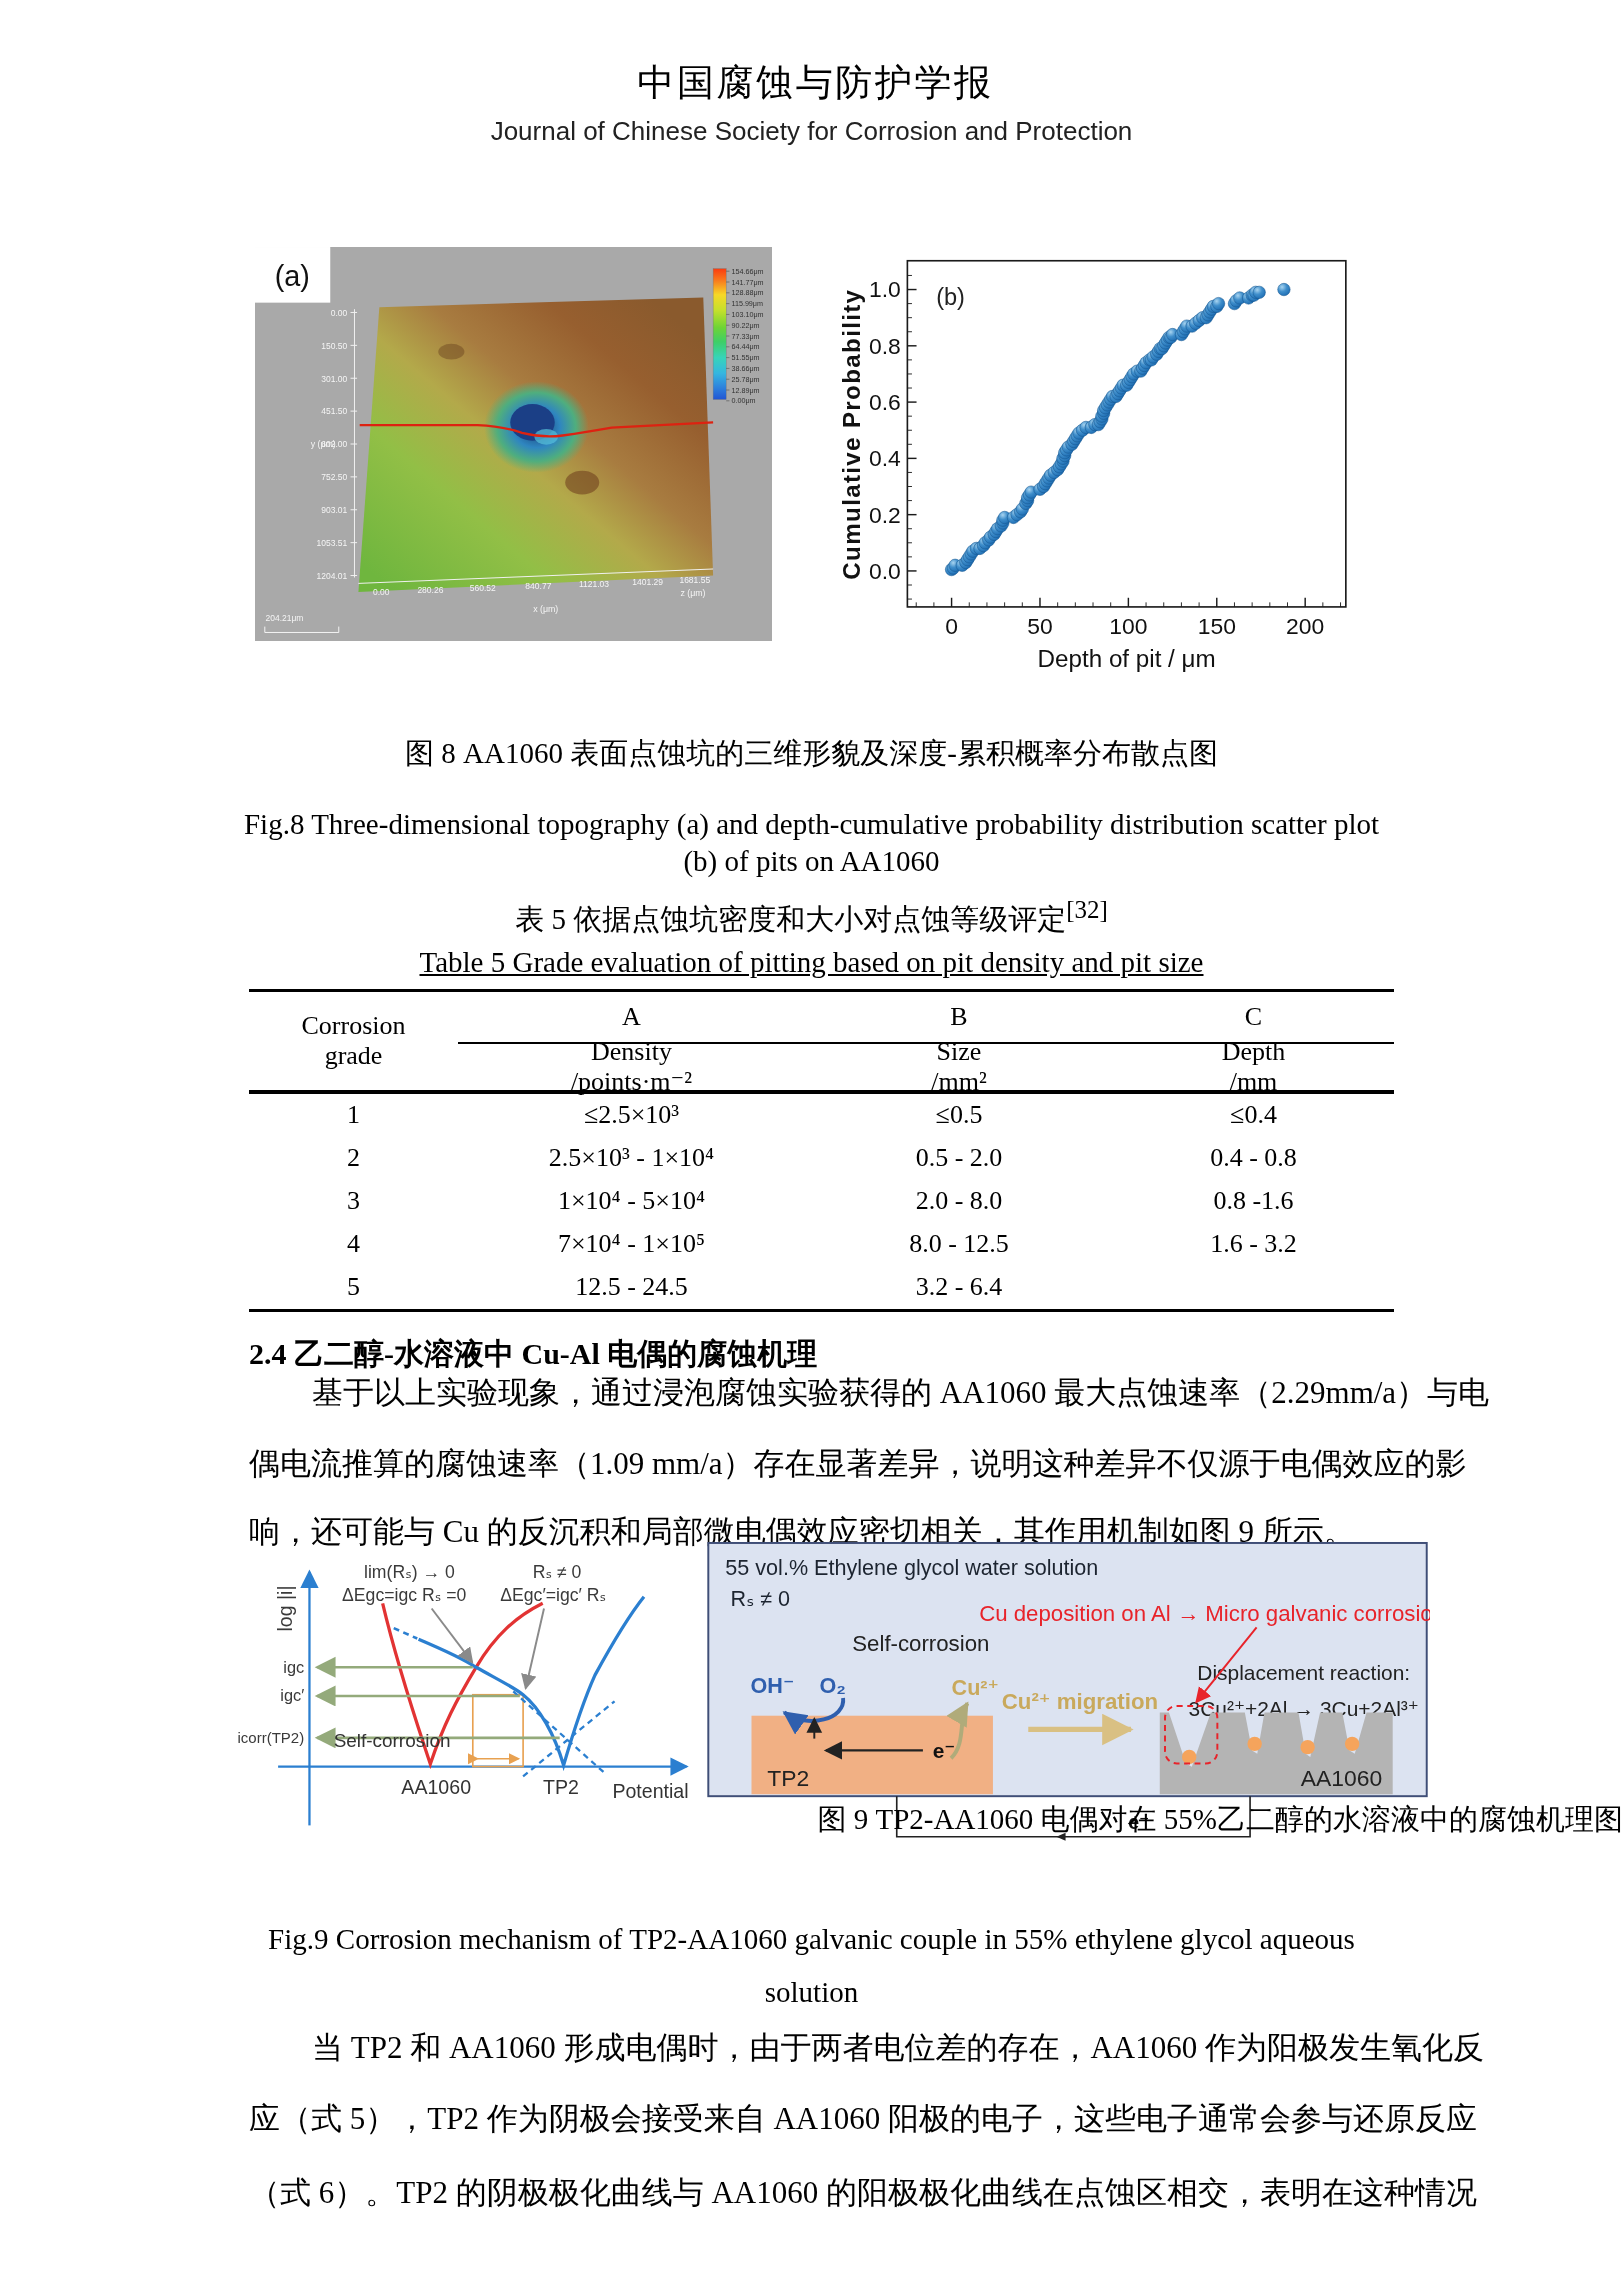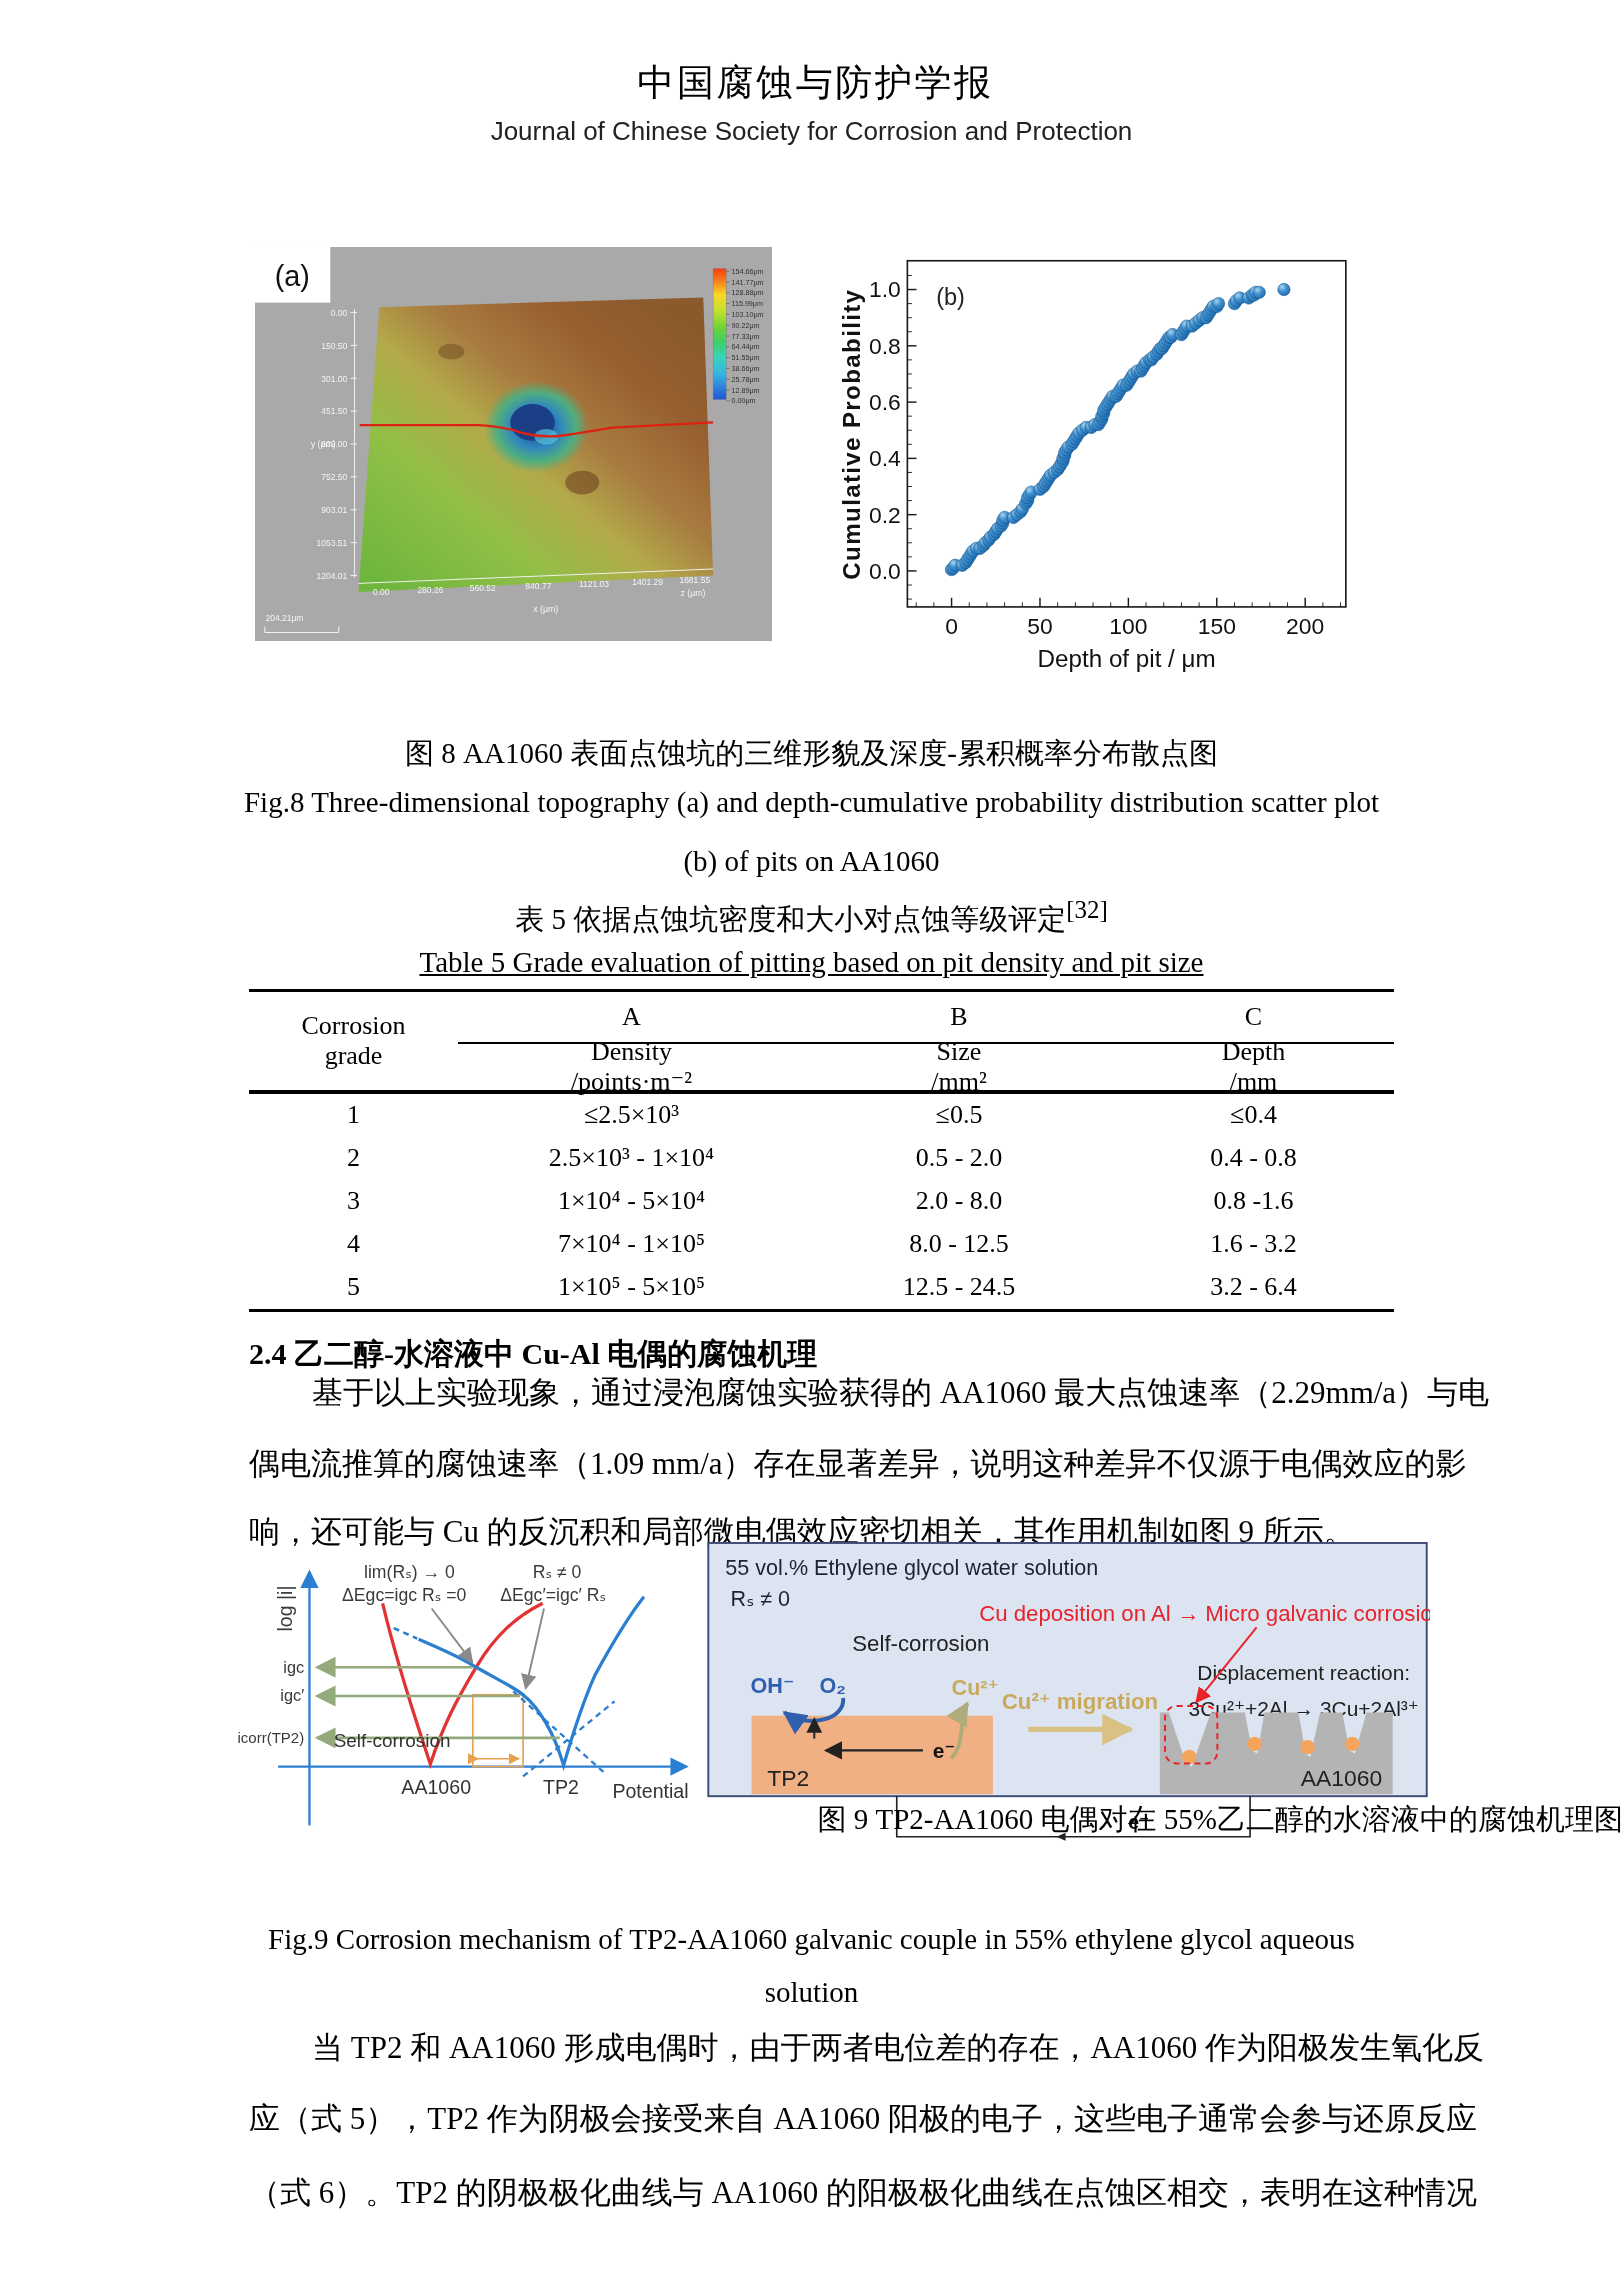--- a/index.html
+++ b/index.html
@@ -340,21 +340,21 @@
       <circle cx="638.2" cy="69.3" r="9.5" fill="url(#spg)" stroke="#15568f" stroke-width="0.8"></circle>
       <circle cx="643.6" cy="69.3" r="9.5" fill="url(#spg)" stroke="#15568f" stroke-width="0.8"></circle>
       <circle cx="681.4" cy="65.0" r="9.5" fill="url(#spg)" stroke="#15568f" stroke-width="0.8"></circle>
     </g>
   <text x="150" y="88" font-size="36" fill="#222">(b)</text>
   <text transform="translate(34,286) rotate(-90)" text-anchor="middle" font-size="37" font-weight="bold" letter-spacing="2" fill="#111">Cumulative Probability</text>
   <text x="441" y="642" text-anchor="middle" font-size="37" fill="#111">Depth of pit / μm</text>
 </svg>
 
 <div class="abs ctr cap" style="top:734px;">图 8 AA1060 表面点蚀坑的三维形貌及深度-累积概率分布散点图</div>
-<div class="abs ctr cap" style="top:786px;text-align:center;">Fig.8 Three-dimensional topography (a) and depth-cumulative probability distribution scatter plot</div>
+<div class="abs ctr cap" style="top:808px;text-align:center;">Fig.8 Three-dimensional topography (a) and depth-cumulative probability distribution scatter plot</div>
 <div class="abs ctr cap" style="top:845px;">(b) of pits on AA1060</div>
 <div class="abs ctr cap" style="top:896px;"><span>表 5 依据点蚀坑密度和大小对点蚀等级评定</span><sup style="font-size:25px;text-align:right;">[32]</sup></div>
 <div class="abs ctr cap" style="top:946px;text-decoration:underline;">Table 5 Grade evaluation of pitting based on pit density and pit size</div>
 
 <div class="abs t5">
   <div class="hgrid">
     <div class="cg">
       <div>Corrosion</div>
       <div>grade</div>
     </div>
@@ -394,21 +394,20 @@
     <div class="dc">0.8 -1.6</div>
   </div>
   <div class="dgrid">
     <div class="dc">4</div>
     <div class="dc">7×10⁴ - 1×10⁵</div>
     <div class="dc">8.0 - 12.5</div>
     <div class="dc">1.6 - 3.2</div>
   </div>
   <div class="dgrid">
     <div class="dc">5</div>
-    <div class="dc">1×10⁵ - 5×10⁵</div>
     <div class="dc">12.5 - 24.5</div>
     <div class="dc">3.2 - 6.4</div>
   </div>
 </div>
 
 <div class="abs sec-head" style="left:249px;top:1334px;">2.4 乙二醇-水溶液中 Cu-Al 电偶的腐蚀机理</div>
 <div class="abs body-line indent" style="left:249px;top:1374px;">基于以上实验现象，通过浸泡腐蚀实验获得的 AA1060 最大点蚀速率（2.29mm/a）与电</div>
 <div class="abs body-line" style="left:249px;top:1445px;">偶电流推算的腐蚀速率（1.09 mm/a）存在显著差异，说明这种差异不仅源于电偶效应的影</div>
 <div class="abs body-line" style="left:249px;top:1513px;">响，还可能与 Cu 的反沉积和局部微电偶效应密切相关，其作用机制如图 9 所示。</div>
 

